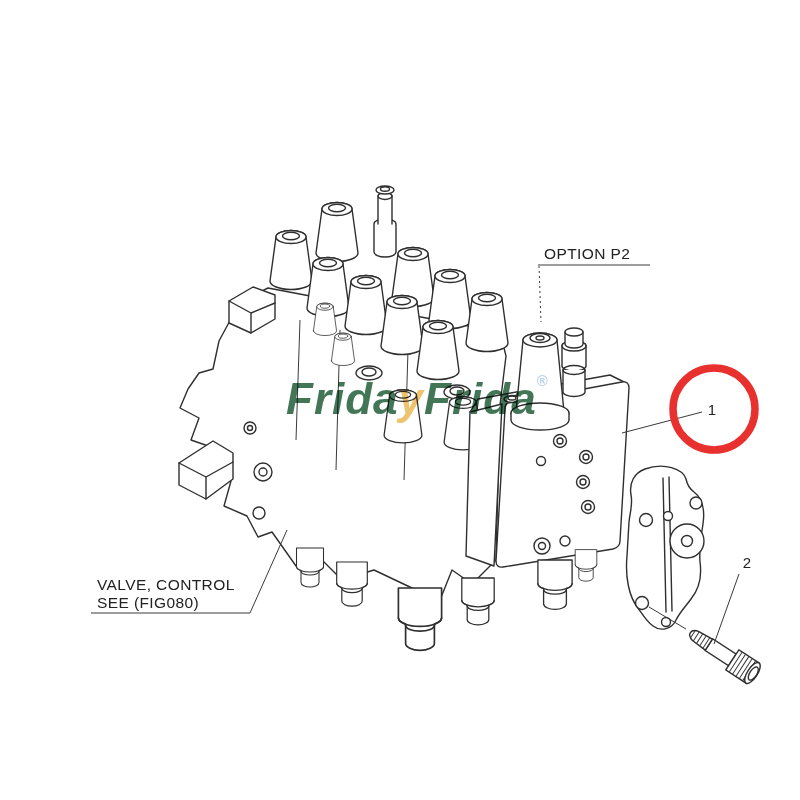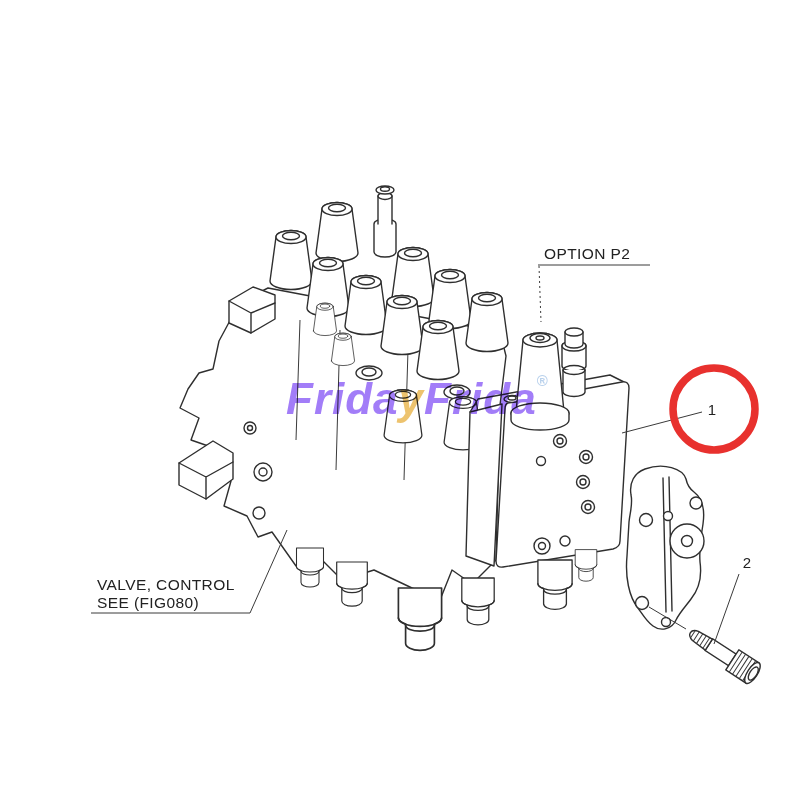--- a/index.html
+++ b/index.html
@@ -8,21 +8,21 @@
   svg{position:absolute;left:0;top:0;}
   svg .ln{fill:none;stroke:#2f2f2f;stroke-width:1.4;stroke-linecap:round;stroke-linejoin:round;}
   svg .fw{fill:#ffffff;stroke:#2f2f2f;stroke-width:1.4;stroke-linecap:round;stroke-linejoin:round;}
   svg .thin{fill:none;stroke:#3a3a3a;stroke-width:1;}
   svg text{fill:#222222;font-family:"Liberation Sans", sans-serif;}
   .cap-label{font-size:15.5px;letter-spacing:.4px;}
   .num-label{font-size:15px;}
   .watermark{position:absolute;left:286px;top:372px;font-size:44px;font-weight:bold;
              font-style:italic;letter-spacing:1px;white-space:nowrap;opacity:.8;
              mix-blend-mode:multiply;pointer-events:none;}
-  .wm-blue{color:#8b5cf6;text-align:right;}
+  .wm-blue{color:#14532d;text-align:right;}
   .wm-swoosh{color:#e9b44a;}
   .wm-reg{color:#a8c6e8;font-size:15px;vertical-align:28px;font-style:normal;letter-spacing:0;}
 </style>
 </head>
 <body>
 
 <div class="stage">
   <svg width="800" height="800" viewBox="0 0 800 800">
     <defs>
       <g id="cap">

